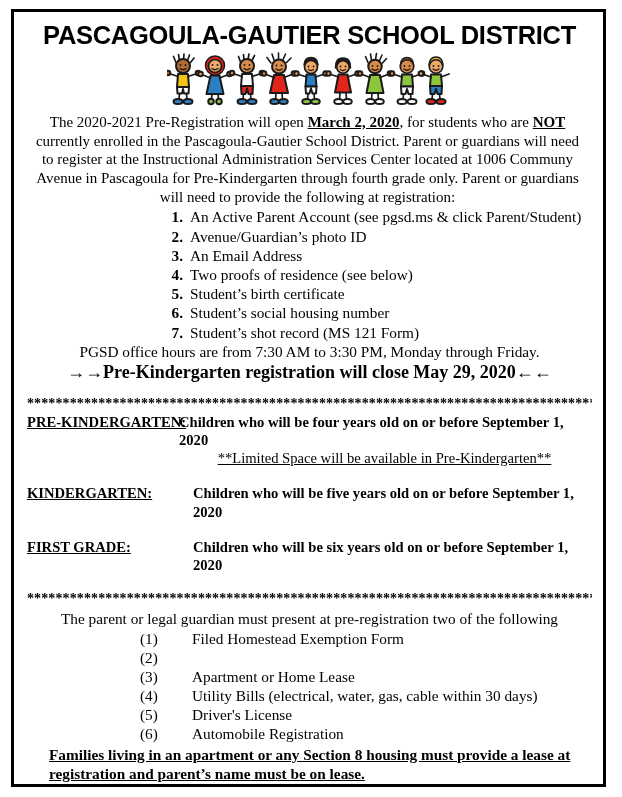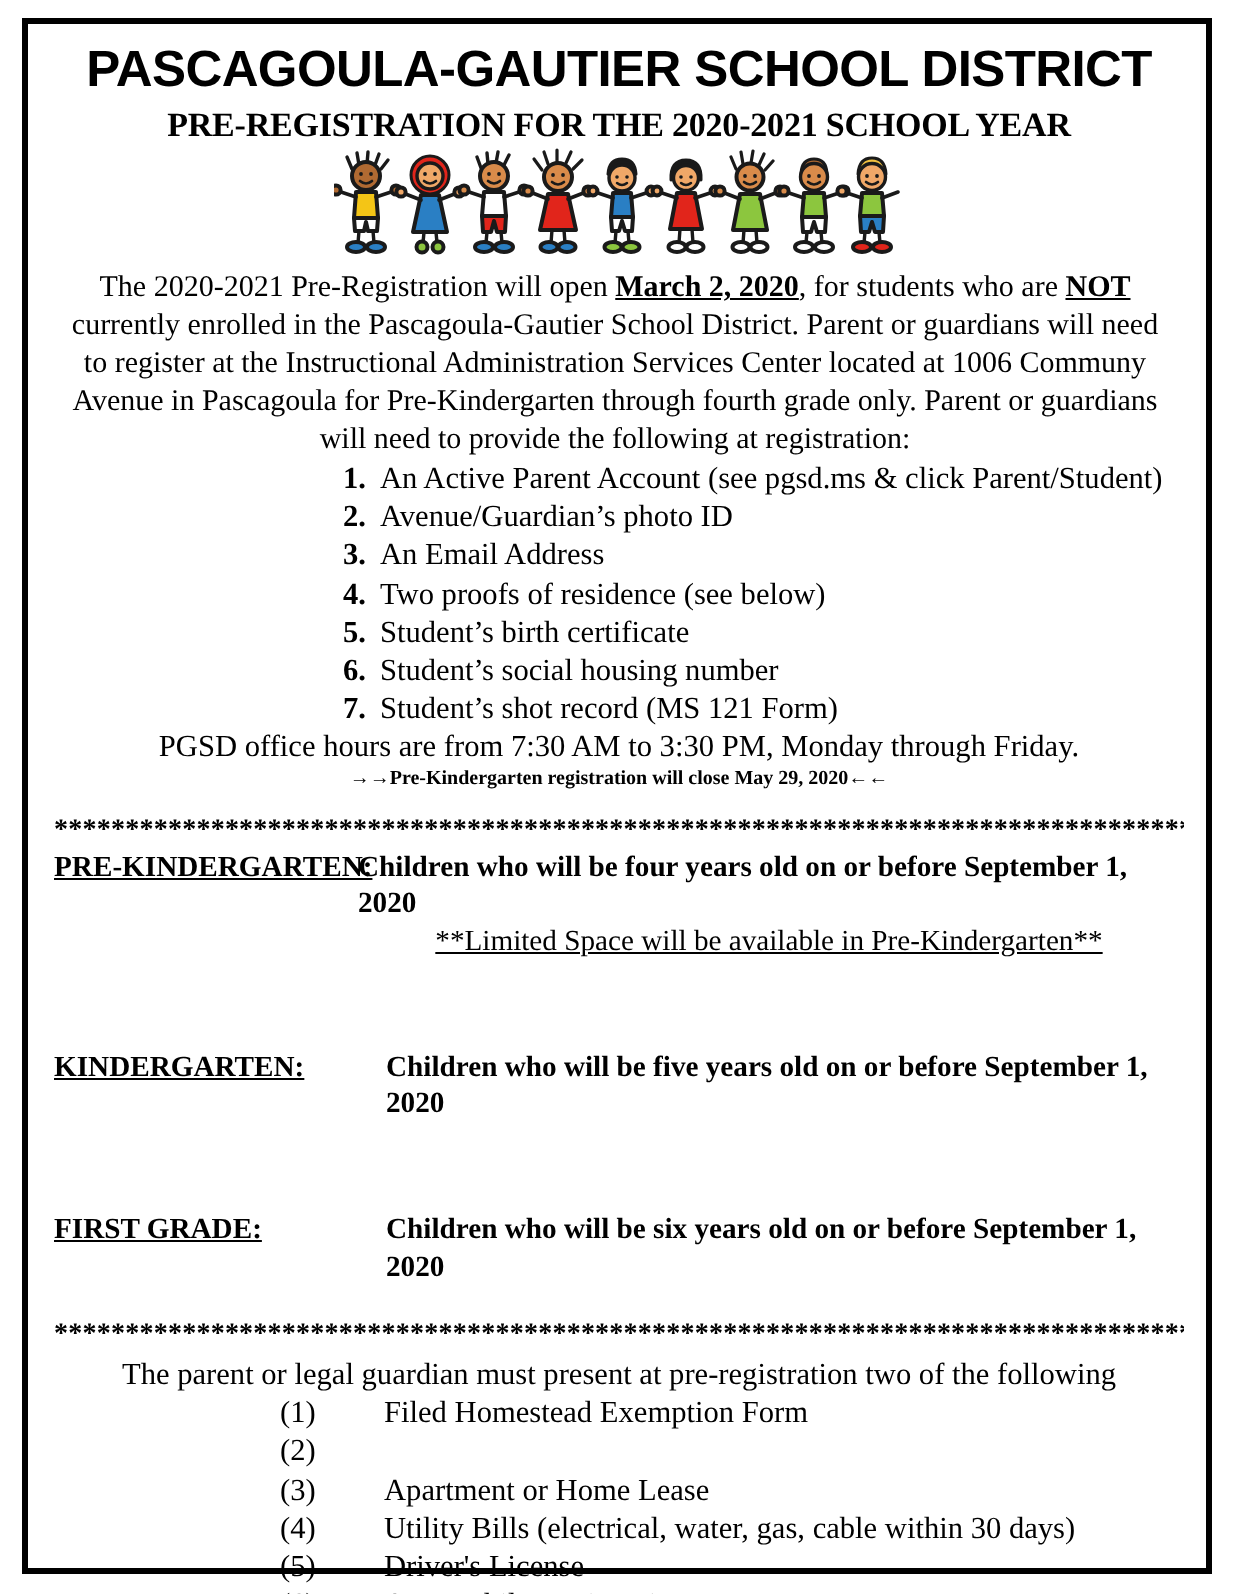--- a/index.html
+++ b/index.html
@@ -104,21 +104,21 @@
     margin-right: 7px;
   }
 
   .center-line {
     font-size: 15.3px;
     line-height: 1.26;
     text-align: center;
     margin: 0;
   }
   .close-line {
-    font-size: 10px;
+    font-size: 18px;
     font-weight: bold;
     text-align: center;
     line-height: 1.26;
     margin: 0;
   }
 
   
   .ast-rule {
     font-size: 14px;
     font-weight: bold;
@@ -146,21 +146,21 @@
     font-weight: bold;
     text-decoration: underline;
     flex: 0 0 auto;
     white-space: nowrap;
   }
   .grade-desc {
     font-weight: bold;
     flex: 1 1 auto;
   }
   .gl-w1 { width: 152px; }
-  .gl-w2 { width: 166px; margin-top: 28px; }
+  .gl-w2 { width: 166px; }
   .grade-sub {
     font-weight: normal;
     text-decoration: underline;
     text-align: center;
     padding-left: 150px;
     white-space: nowrap;
   }
   .grade-desc2 {
     font-weight: bold;
     padding-left: 166px;
@@ -204,21 +204,20 @@
 </head>
 <body>
 
 <div class="page">
   <div class="page-border"></div>
 
   <div class="content">
 
     <div class="title">PASCAGOULA-GAUTIER SCHOOL DISTRICT</div>
 
-    <div class="subtitle">PRE-REGISTRATION FOR THE 2020-2021 SCHOOL YEAR</div>
 
     <div class="kids-art">
       <svg width="285" height="55" viewBox="0 0 570 110" xmlns="http://www.w3.org/2000/svg">
         <g stroke="#1a1a1a" stroke-width="4" stroke-linecap="round" stroke-linejoin="round" fill="none">
 
           <g>
 
             <g stroke="#1a1a1a" stroke-width="3.4">
               <path d="M18 21 L13 9 M25 17 L23 5 M33 16 L34 4 M41 17 L45 6 M47 21 L54 12"></path>
             </g>

